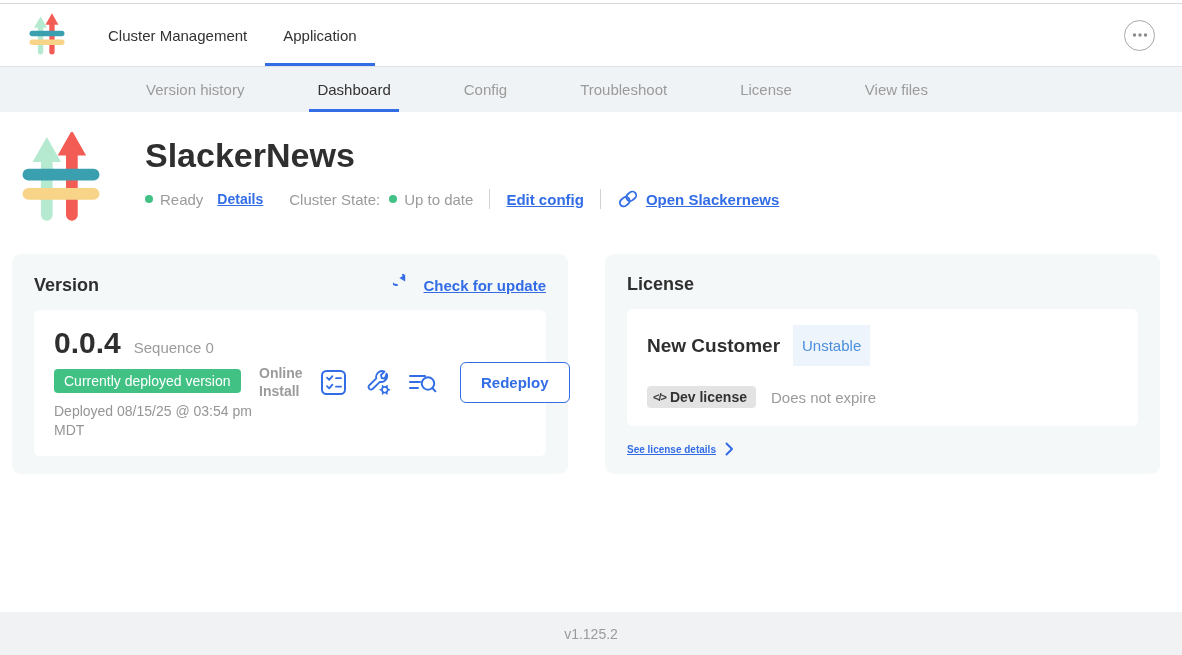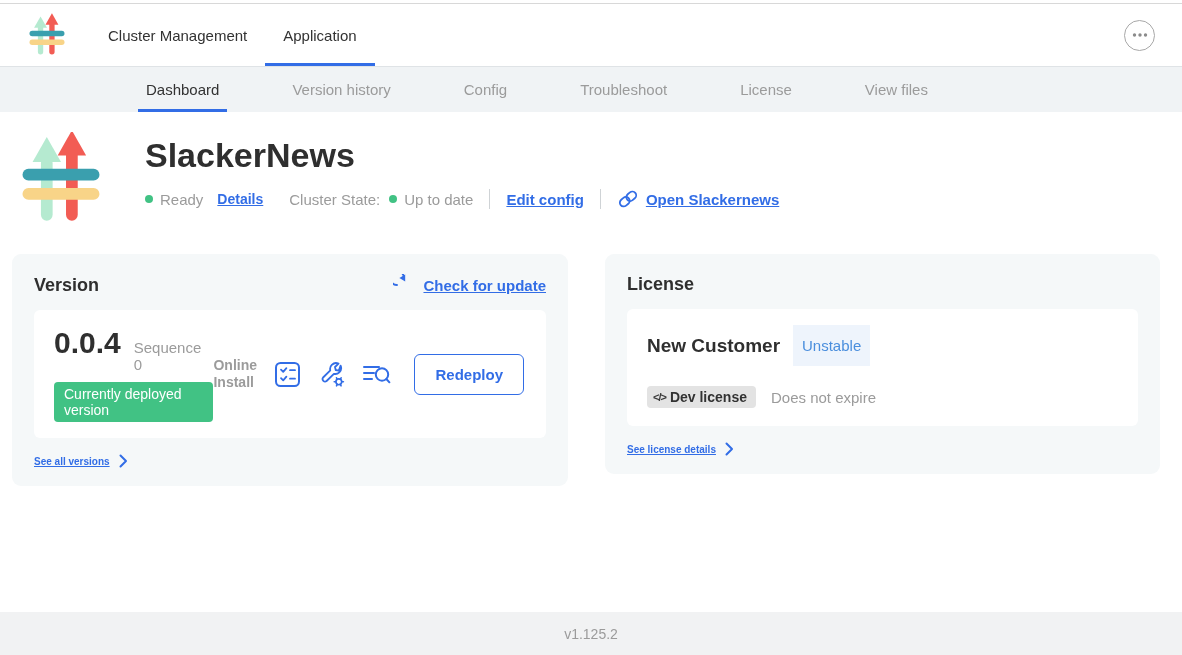--- a/index.html
+++ b/index.html
@@ -108,25 +108,25 @@
   <div class="more-btn">
     <svg width="18" height="6" viewBox="0 0 18 6">
       <circle cx="3.5" cy="3" r="1.7" fill="#8b8b8b"></circle>
       <circle cx="9" cy="3" r="1.7" fill="#8b8b8b"></circle>
       <circle cx="14.5" cy="3" r="1.7" fill="#8b8b8b"></circle>
     </svg>
   </div>
 </div>
 
 <div class="subnav">
+  <div class="sub-tab">
+      <span>Version history</span>
+    </div>
   <div class="sub-tab active">
       <span>Dashboard</span>
-    </div>
-  <div class="sub-tab">
-      <span>Version history</span>
     </div>
   <div class="sub-tab">
       <span>Config</span>
     </div>
   <div class="sub-tab">
       <span>Troubleshoot</span>
     </div>
   <div class="sub-tab">
       <span>License</span>
     </div>
@@ -188,20 +188,21 @@
       </div>
     </div>
 
     <div class="inner vrow">
       <div>
         <div class="ver-line">
           <span class="ver-num">0.0.4</span>
           <span class="seq">Sequence 0</span>
         </div>
         <span class="dep-badge">Currently deployed version</span>
+        <div class="dep-date">Deployed 08/15/25 @ 03:54 pm MDT</div>
       </div>
 
       <div class="ver-actions">
         <div class="install-type">Online Install</div>
 
         <span class="icon-btn">
           <svg class="stroke-blue" width="27" height="27" viewBox="0 0 27 27" fill="none" stroke-width="2" stroke-linecap="round" stroke-linejoin="round">
             <rect x="2" y="2" width="23" height="23" rx="4.5"></rect>
             <path d="M7 8.7 l2.2 2.2 3.2-3.8" stroke-width="1.8"></path>
             <path d="M7 17.2 l2.2 2.2 3.2-3.8" stroke-width="1.8"></path>
@@ -232,26 +233,20 @@
             </g>
             <circle cx="20" cy="13.5" r="6.2" fill="#ffffff" stroke="#326de6" stroke-width="2"></circle>
             <line x1="24.4" y1="18" x2="27.4" y2="21.3" stroke="#326de6" stroke-width="2" stroke-linecap="round"></line>
           </svg>
         </span>
 
         <button class="redeploy">Redeploy</button>
       </div>
     </div>
 
-    <div class="card-footer-link">
-      <span class="txt">See all versions</span>
-      <svg width="9" height="14" viewBox="0 0 9 14">
-        <path d="M1.5 1.5 L7 7 L1.5 12.5" fill="none" stroke="#326de6" stroke-width="2" stroke-linecap="round" stroke-linejoin="round"></path>
-      </svg>
-    </div>
   </div>
 
   <div class="card license">
     <div class="card-head">
       <div class="card-title">License</div>
     </div>
 
     <div class="inner">
       <div class="cust-row">
         <span class="cust-name">New Customer</span>

